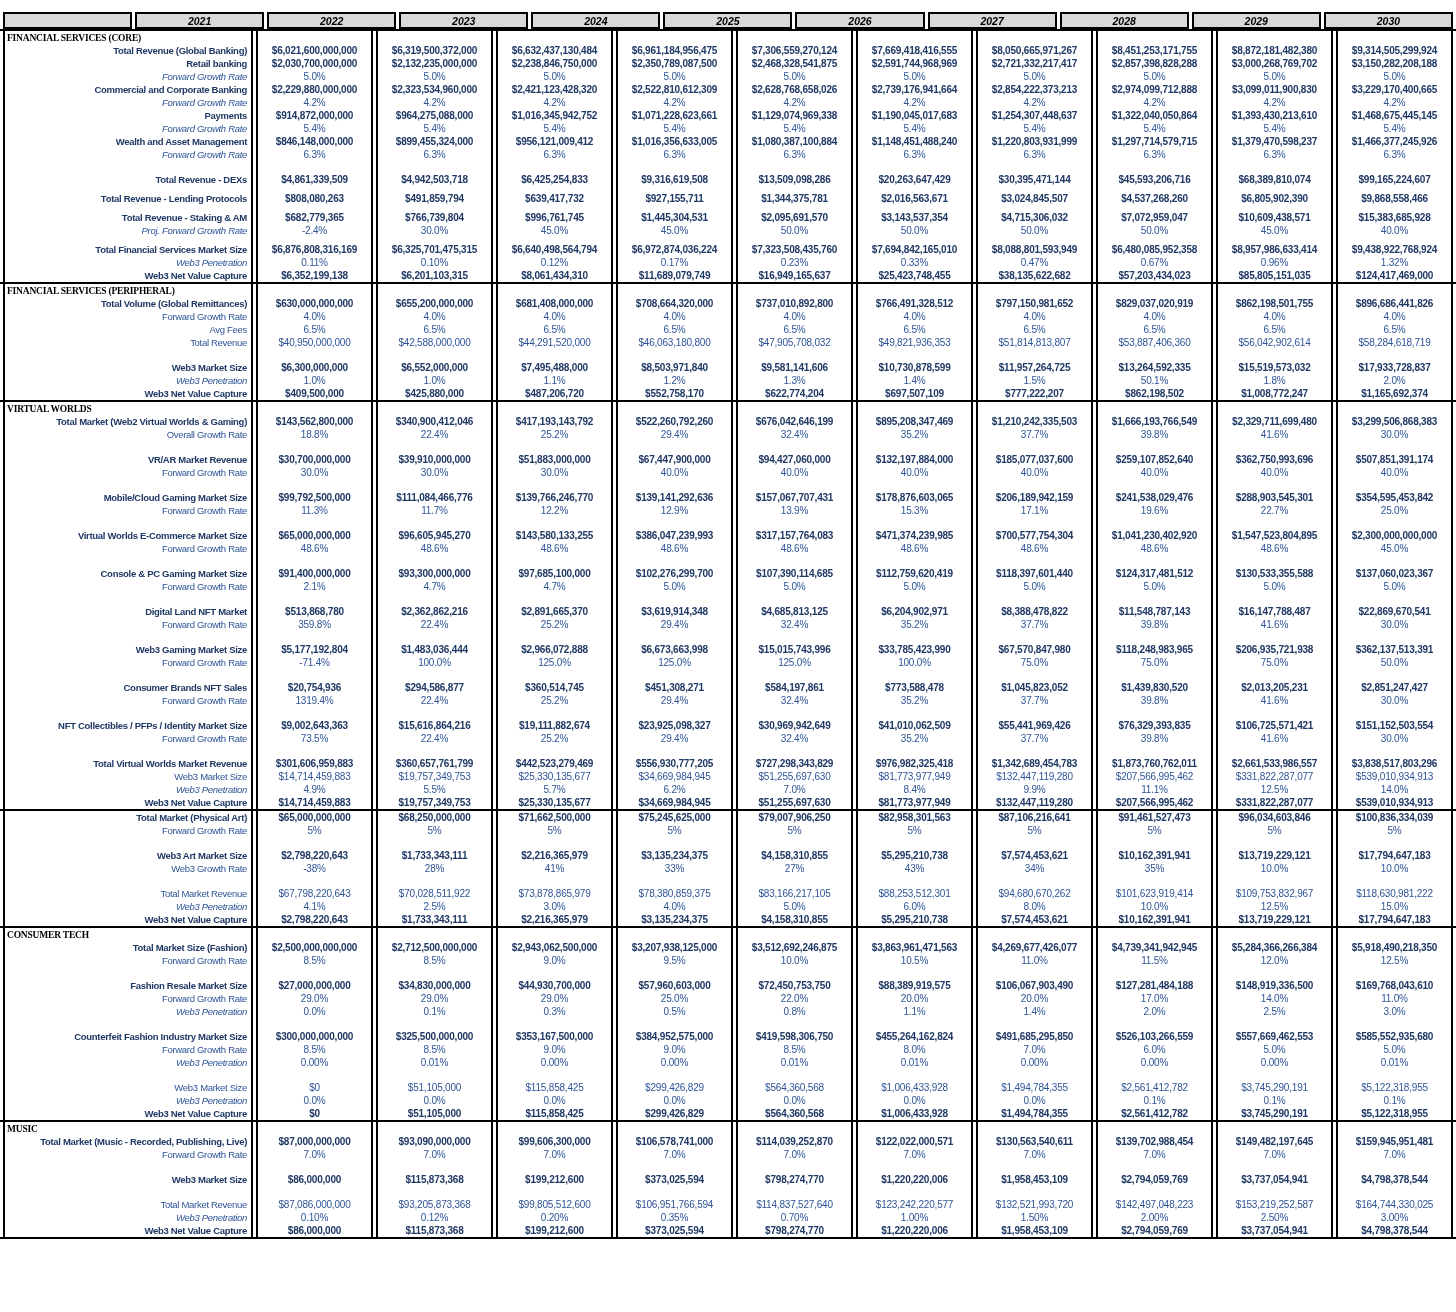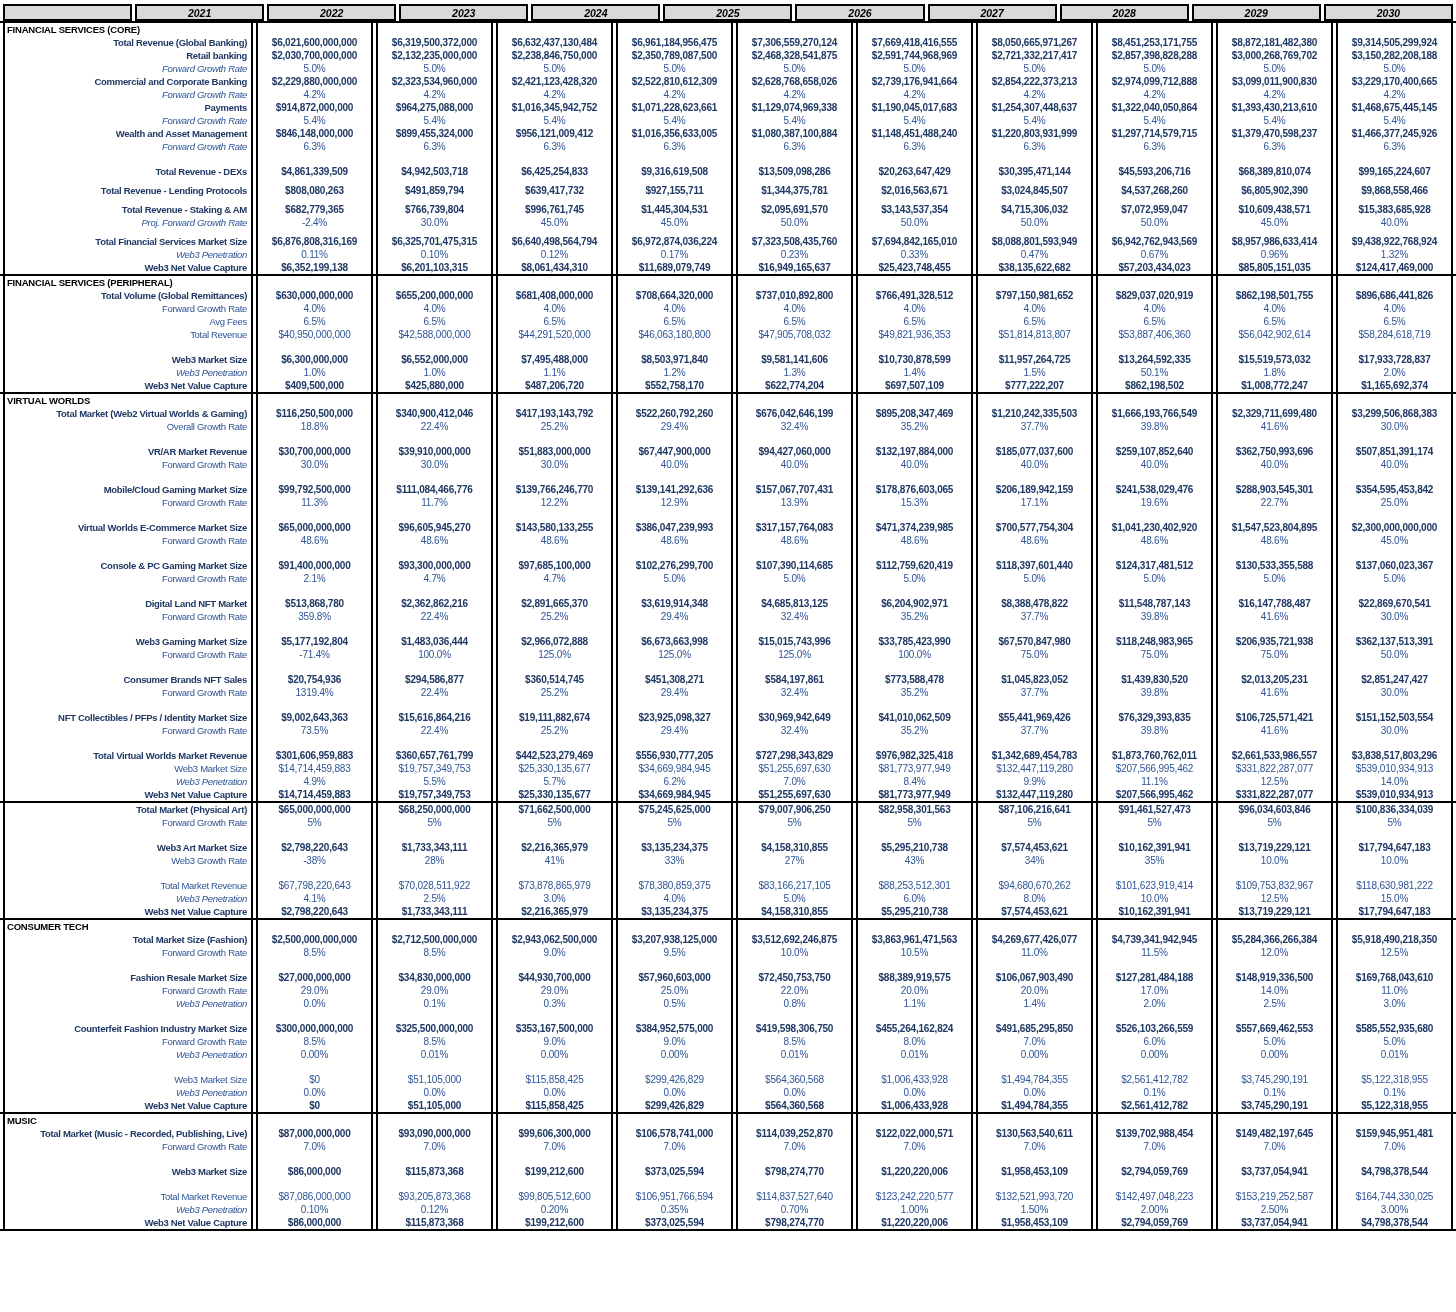--- a/index.html
+++ b/index.html
@@ -3,35 +3,35 @@
 <meta charset="utf-8">
 <style>
   :root{
     --c-bold:#1f3864; --c-reg:#2e5496; --c-sec:#000000;
     --hdr-bg:#d9d9d9; --bd:#000000; --bg:#ffffff;
   }
   *{box-sizing:border-box;}
   html,body{margin:0;padding:0;}
   body{width:1456px;height:1312px;overflow:hidden;background:var(--bg);
        font-family:"Liberation Sans",sans-serif;}
-  .sheet{padding-top:4px;}
+  .sheet{padding-top:12px;}
   table{border-collapse:separate;border-spacing:3px 0;table-layout:fixed;width:1456px;}
   td{overflow:hidden;white-space:nowrap;padding:0;height:13px;vertical-align:middle;}
   td.lbl{width:250px;text-align:right;padding-right:4px;
          border-left:2px solid var(--bd);border-right:2px solid var(--bd);
          font-size:9.5px;letter-spacing:-0.3px;color:var(--c-bold);}
   td.v{width:117px;text-align:center;border-left:2px solid var(--bd);
        border-right:2px solid var(--bd);font-size:10px;letter-spacing:-0.2px;}
   
   td.hy{background:var(--hdr-bg);border:2px solid var(--bd);font-style:italic;
         font-weight:700;color:#000;text-align:center;font-size:10.5px;height:17px;}
   td.hl{background:var(--hdr-bg);border:2px solid var(--bd);height:17px;}
   
   tr.r-section td.lbl{text-align:left;padding-left:2px;color:var(--c-sec);
-        font-weight:700;font-size:9.5px;letter-spacing:-0.2px;}
+        font-weight:700;font-size:9.5px;letter-spacing:-0.2px;font-family:Liberation Serif, serif;}
   tr.r-b td.lbl, tr.r-b td.v{font-weight:700;color:var(--c-bold);}
   tr.r-r td.lbl, tr.r-r td.v{font-weight:400;color:var(--c-reg);}
   tr.r-i td.lbl{font-style:italic;font-weight:400;color:var(--c-reg);}
   tr.r-i td.v{font-weight:400;color:var(--c-reg);}
   tr.r-sp td{height:12px;}
   tr.r-g td{height:6px;}
   .section{border-top:2.5px solid var(--bd);}
   #sections{border-bottom:2.5px solid var(--bd);}
 </style>
 </head>
@@ -295,21 +295,21 @@
             </tr>
             <tr class="r-b">
               <td class="lbl">Total Financial Services Market Size</td>
               <td class="v">$6,876,808,316,169</td>
               <td class="v">$6,325,701,475,315</td>
               <td class="v">$6,640,498,564,794</td>
               <td class="v">$6,972,874,036,224</td>
               <td class="v">$7,323,508,435,760</td>
               <td class="v">$7,694,842,165,010</td>
               <td class="v">$8,088,801,593,949</td>
-              <td class="v">$6,942,762,943,569</td>
+              <td class="v">$6,480,085,952,358</td>
               <td class="v">$8,957,986,633,414</td>
               <td class="v">$9,438,922,768,924</td>
             </tr>
             <tr class="r-i">
               <td class="lbl">Web3 Penetration</td>
               <td class="v">0.11%</td>
               <td class="v">0.10%</td>
               <td class="v">0.12%</td>
               <td class="v">0.17%</td>
               <td class="v">0.23%</td>
@@ -469,21 +469,21 @@
               <td class="v"></td>
               <td class="v"></td>
               <td class="v"></td>
               <td class="v"></td>
               <td class="v"></td>
               <td class="v"></td>
               <td class="v"></td>
             </tr>
             <tr class="r-b">
               <td class="lbl">Total Market (Web2 Virtual Worlds &amp; Gaming)</td>
-              <td class="v">$116,250,500,000</td>
+              <td class="v">$143,562,800,000</td>
               <td class="v">$340,900,412,046</td>
               <td class="v">$417,193,143,792</td>
               <td class="v">$522,260,792,260</td>
               <td class="v">$676,042,646,199</td>
               <td class="v">$895,208,347,469</td>
               <td class="v">$1,210,242,335,503</td>
               <td class="v">$1,666,193,766,549</td>
               <td class="v">$2,329,711,699,480</td>
               <td class="v">$3,299,506,868,383</td>
             </tr>

